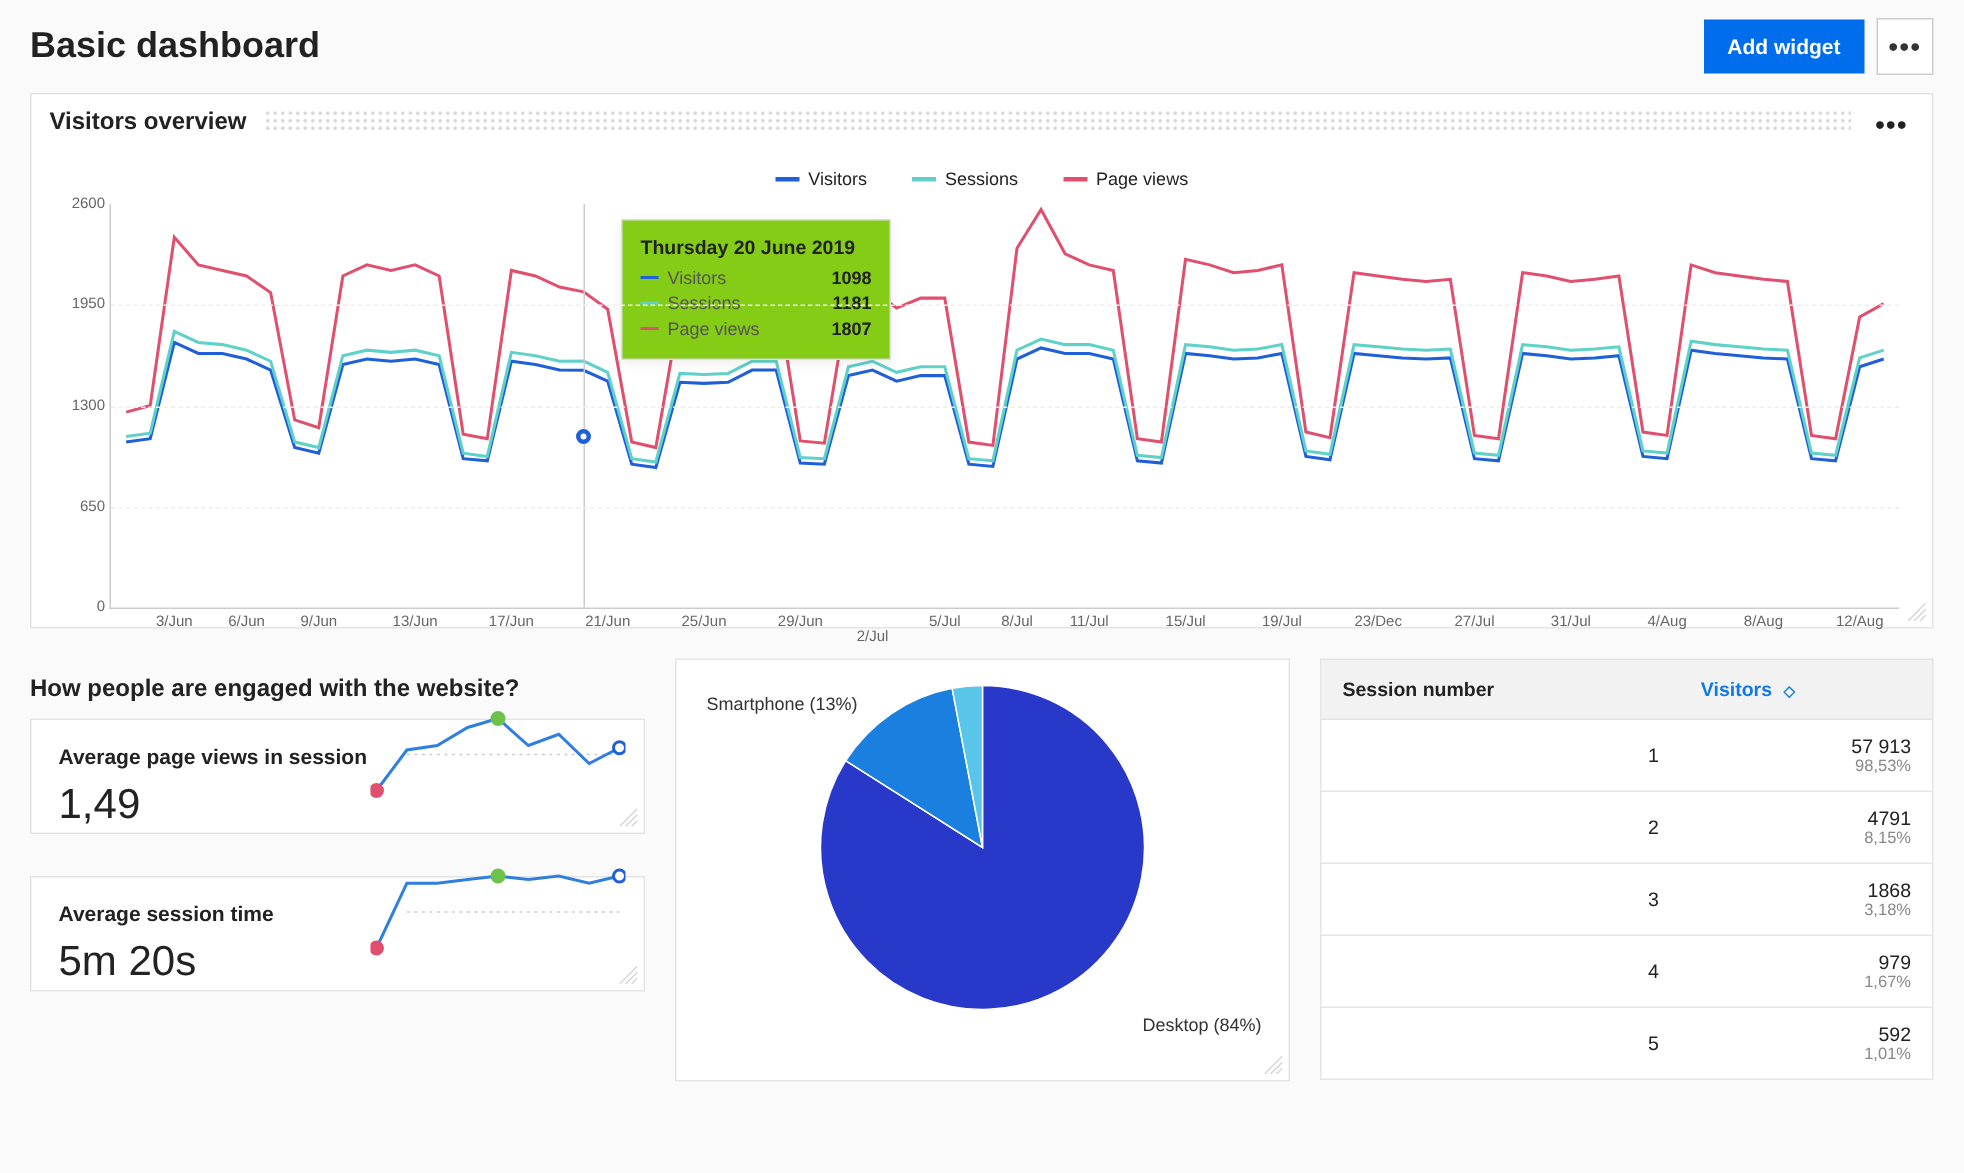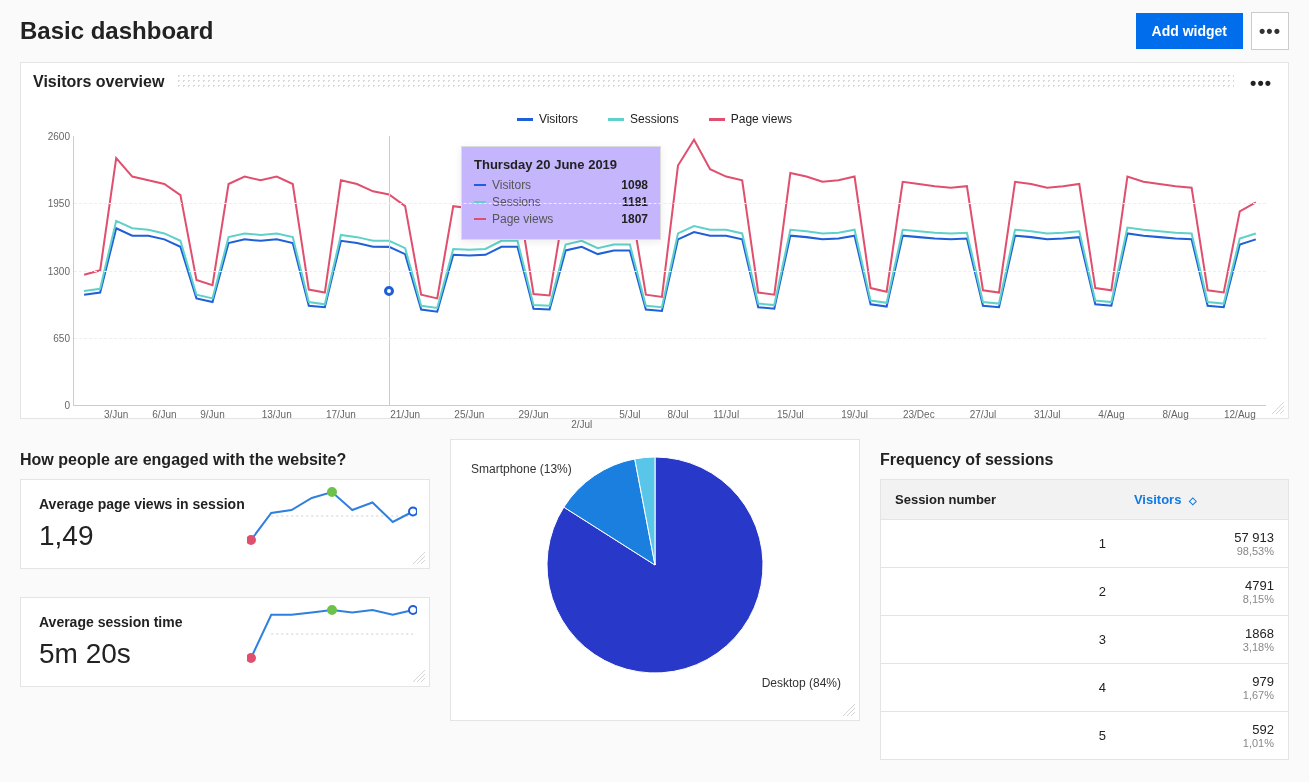--- a/index.html
+++ b/index.html
@@ -28,33 +28,33 @@
 .legend-item { display:flex; align-items:center; gap:6px; }
 .legend-swatch { width:16px; height:3px; }
 .y-ticks { position:absolute; left:-38px; top:0; bottom:0; width:34px; }
 .y-tick { position:absolute; right:0; font-size:10px; color:#666; transform:translateY(50%); }
 .y-grid { position:absolute; left:0; right:0; border-top:1px dashed #eee; }
 .x-ticks { position:absolute; left:0; right:0; bottom:-18px; height:14px; }
 .x-tick { position:absolute; font-size:10px; color:#666; transform:translateX(-50%); white-space:nowrap; }
 .x-label { text-align:center; font-size:10px; color:#666; margin-top:26px; }
 .chart-lines { position:absolute; inset:0; }
 .chart-lines polyline { fill:none; stroke-width:2; }
-.tooltip { position:absolute; top:10px; left:340px; background:#c4b5fd; border:1px solid #ddd; box-shadow:0 2px 8px rgba(0,0,0,0.08); padding:10px 12px; font-size:12px; width:200px;margin-left:47px; }
+.tooltip { position:absolute; top:10px; left:340px; background:#84cc16; border:1px solid #ddd; box-shadow:0 2px 8px rgba(0,0,0,0.08); padding:10px 12px; font-size:12px; width:180px; }
 .tooltip-title { font-weight:bold; font-size:13px; margin-bottom:6px; }
 .tooltip-row { display:flex; align-items:center; gap:6px; margin:3px 0;}
 .tooltip-row .sw { width:12px; height:2px; }
 .tooltip-row .lbl { flex:1; color:#555; }
 .tooltip-row .val { font-weight:bold; }
 .vline { position:absolute; top:0; bottom:0; border-left:1px solid #ccc; }
 .chart-dot { position:absolute; width:10px; height:10px; border-radius:50%; transform:translate(-50%,-50%); }
 
 
 .grid3 { display:grid; grid-template-columns: 410px 410px 1fr; gap:20px; align-items:start; }
 .col { display:flex; flex-direction:column; }
-.metric-card { background:#fff; border:1px solid #e4e4e4; padding:16px 18px 16px; position:relative; margin-bottom:28px; }
+.metric-card { background:#fff; border:1px solid #e4e4e4; padding:16px 18px 3px; position:relative; margin-bottom:28px; }
 .metric-label { font-size:14px; font-weight:bold; margin-bottom:8px; }
 .metric-value { font-size:28px; }
 .spark { position:absolute; right:12px; bottom:22px; width:170px; height:60px; }
 
 
 .pie-wrap { padding: 10px; position:relative; height:280px; }
 .pie-svg { display:block; margin: 0 auto; }
 .pie-label { position:absolute; font-size:12px; color:#333; }
 
 
@@ -225,21 +225,20 @@
         </div>
         <div class="resize-handle">
             <svg width="12" height="12">
               <path d="M12 0 L0 12 M12 4 L4 12 M12 8 L8 12" stroke="#999" stroke-width="1"></path>
             </svg>
           </div>
       </div>
     </div>
 
     <div class="col">
-      <div class="section-title">Frequency of sessions</div>
       <table class="freq-table">
         <thead>
           <tr>
             <th>Session number</th>
             <th class="sortable">
               <span>Visitors</span>
               <span class="sort-icon">◇</span>
             </th>
           </tr>
         </thead>

